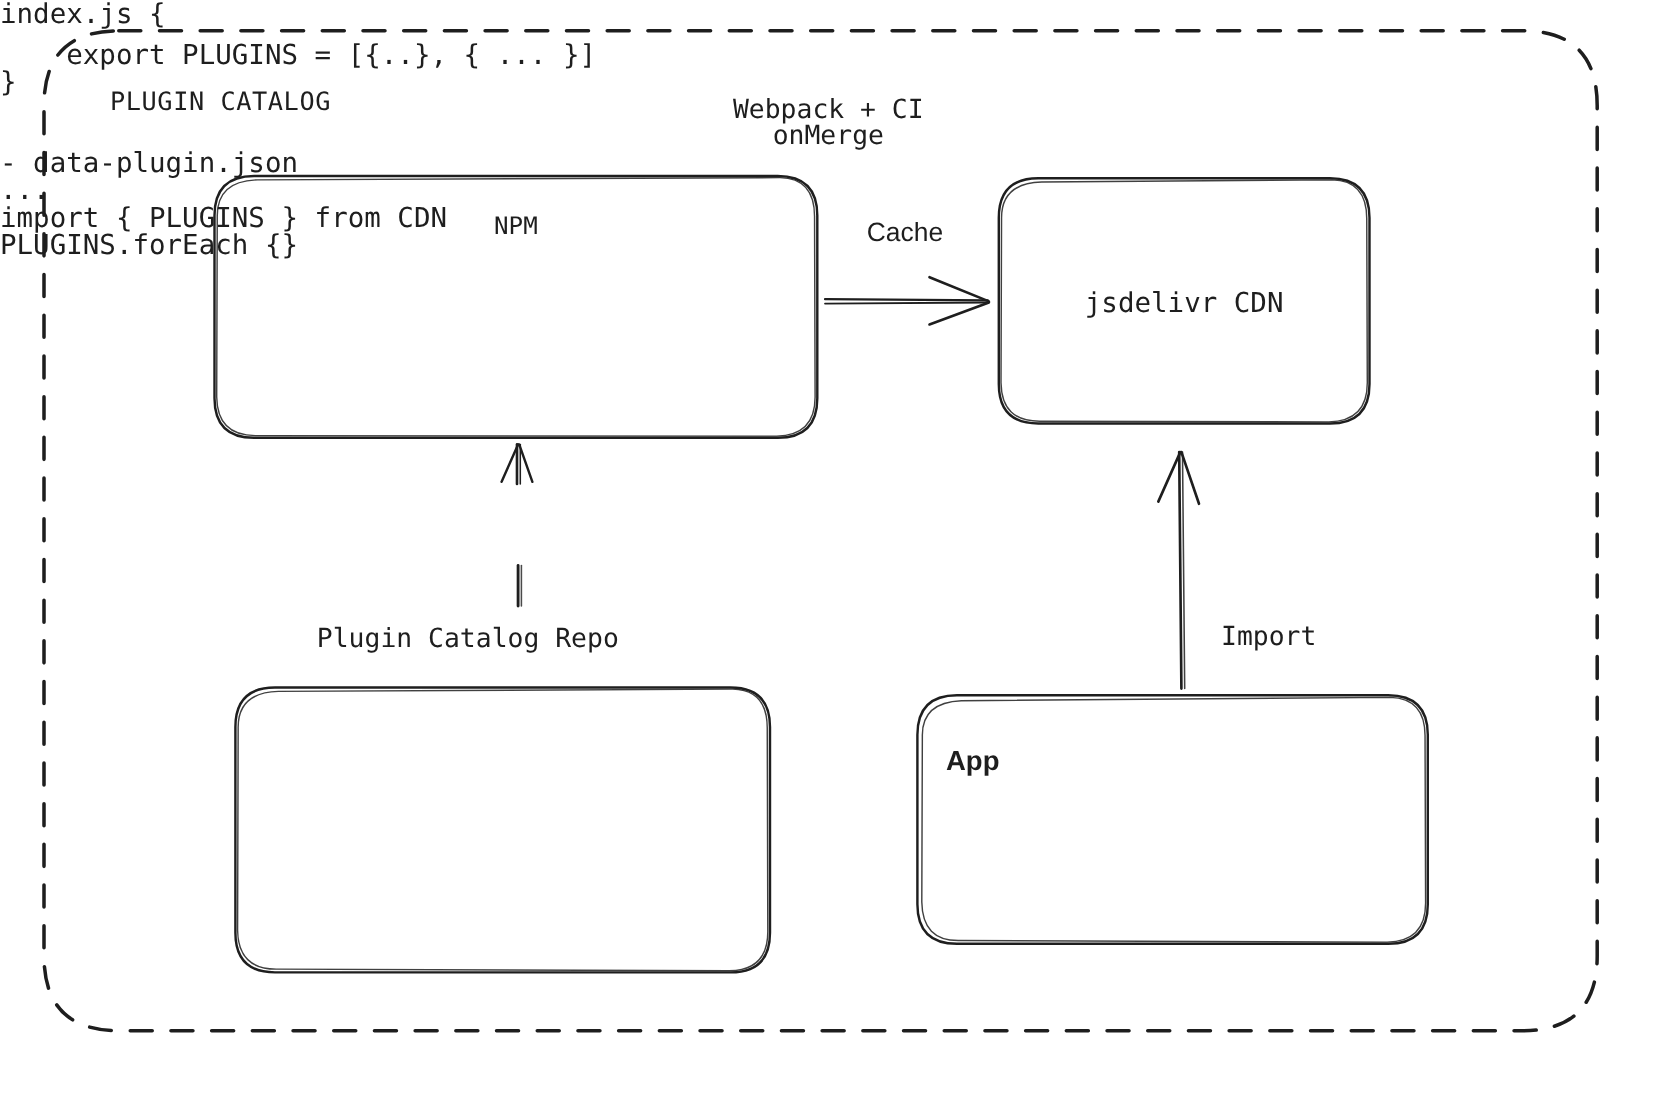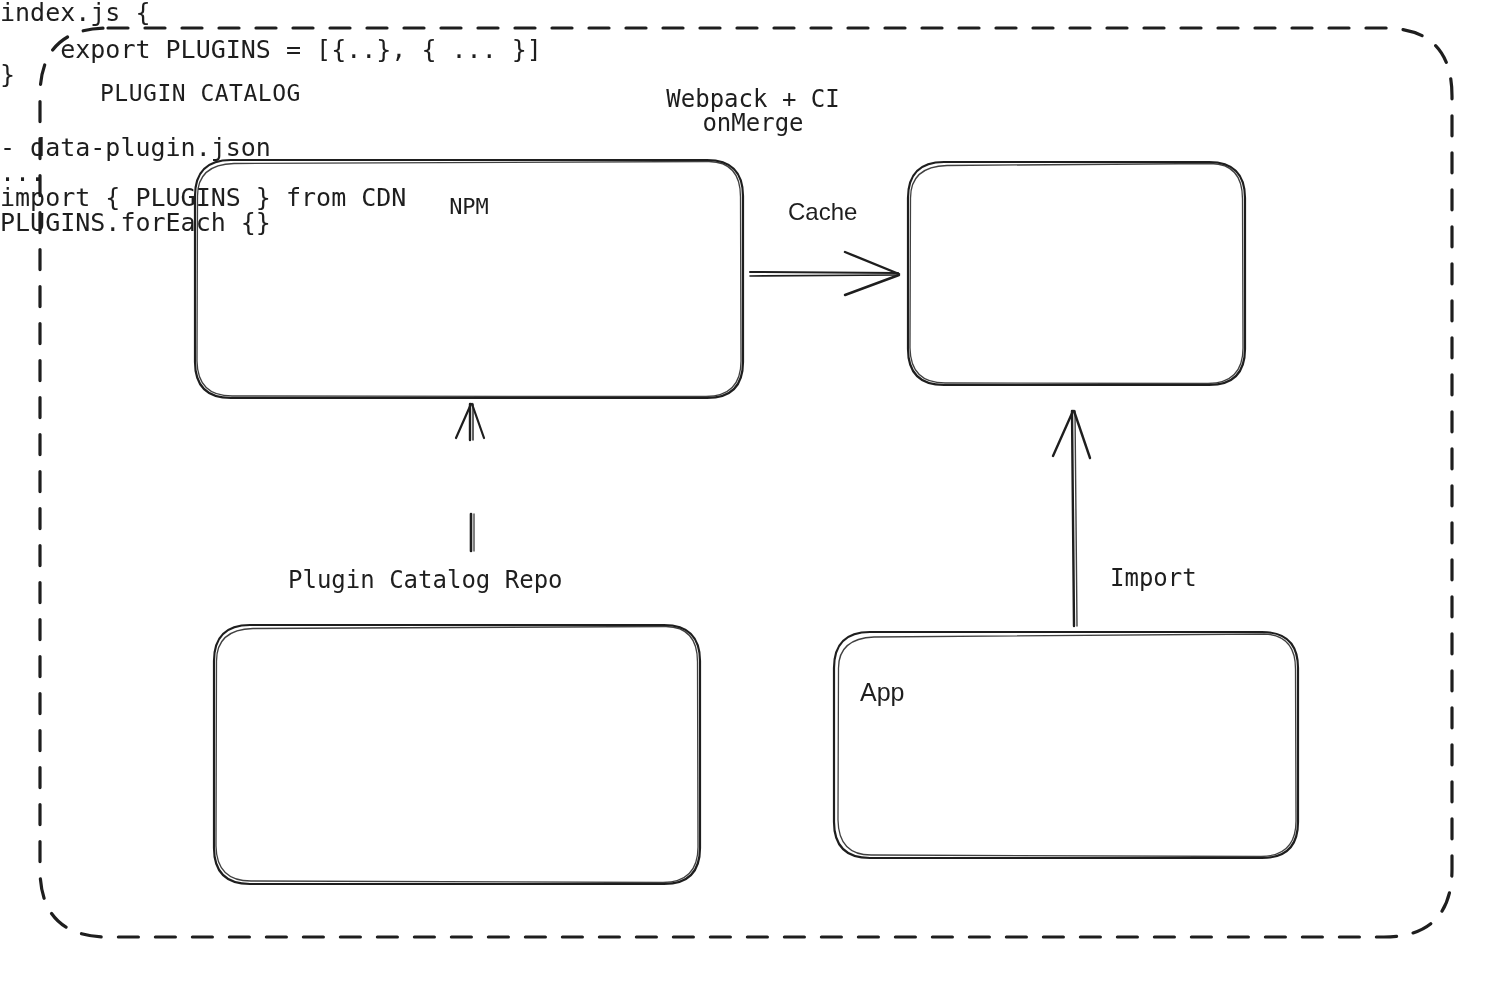--- a/index.html
+++ b/index.html
@@ -84,20 +84,21 @@
   #import-label {
     left: 1110px;
     top: 518px;
     font-size: 24px;
     margin-top: 48px;
   }
   #app-title {
     left: 860px;
     top: 680px;
     font-size: 25px;
+    font-weight: bold;
   }
   #app-code {
     left: 856px;
     top: 738px;
     font-size: 25px;
     line-height: 62px;
   }
 </style>
 </head>
 <body>
@@ -166,20 +167,21 @@
   <div class="txt mono" id="container-title">PLUGIN CATALOG</div>
 
   <div class="txt mono" id="npm-title">NPM</div>
 
   <div id="npm-code">
     <div class="txt mono" style="position:relative;left:0;top:0;">index.js {</div>
     <div class="txt mono" style="position:relative;left:0;top:0;margin-top:12px;">    export PLUGINS = [{..}, { ... }]</div>
     <div class="txt mono" style="position:relative;left:0;top:0;">}</div>
   </div>
 
+  <div class="txt mono" id="cdn-title">jsdelivr CDN</div>
 
   <div class="txt sans" id="cache-label">Cache</div>
 
   <div id="webpack-label">
     <div class="txt mono" style="position:relative;left:0;top:0;">Webpack + CI</div>
     <div class="txt mono" style="position:relative;left:0;top:0;text-align:center;">onMerge</div>
   </div>
 
   <div class="txt mono" id="repo-title">Plugin Catalog Repo</div>
 

